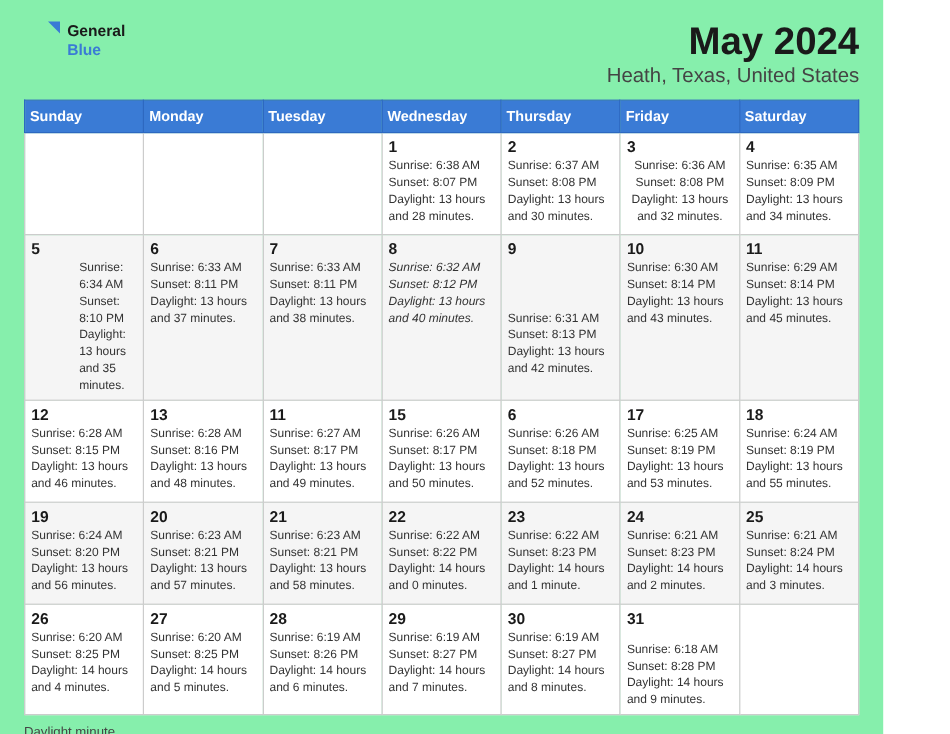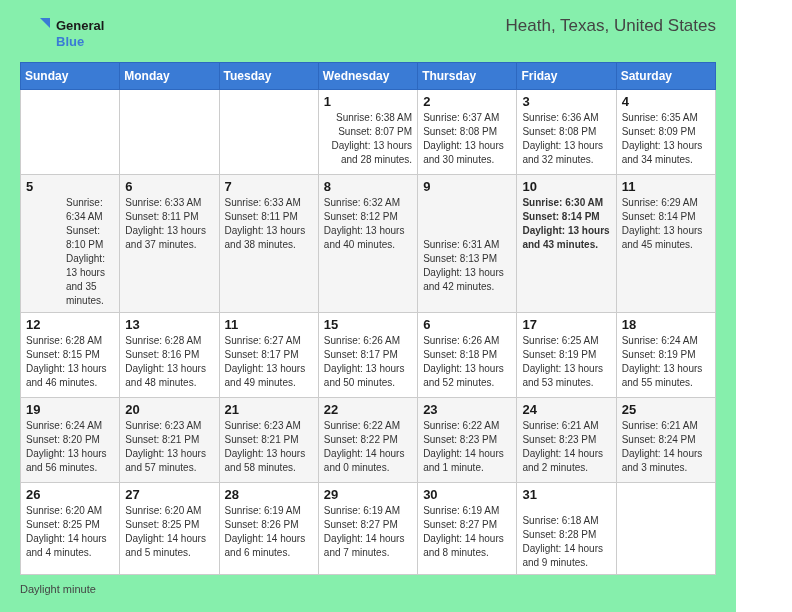--- a/index.html
+++ b/index.html
@@ -94,20 +94,21 @@
     <svg width="32" height="36" viewBox="0 0 32 36">
       <rect x="0" y="0" width="28" height="36" fill="none"></rect>
       <polygon points="20,2 30,2 30,12" fill="#3a7bd5"></polygon>
     </svg>
     <div style="line-height:1.2;">
       <div style="font-size:13px;font-weight:bold;color:#1a1a1a;">General</div>
       <div style="font-size:13px;font-weight:bold;color:#3a7bd5;">Blue</div>
     </div>
   </div>
     <div class="title-block">
+      <div class="main-title">May 2024</div>
       <div class="subtitle">Heath, Texas, United States</div>
     </div>
   </div>
 
   <table class="calendar-table">
     <thead>
       <tr>
 
       <th>Sunday</th>
           <th>Monday</th>
@@ -119,35 +120,35 @@
         </tr>
     </thead>
     <tbody id="calendar-body">
 
     <tr>
           <td class="empty-cell"></td>
           <td class="empty-cell"></td>
           <td class="empty-cell"></td>
           <td>
             <div class="day-number">1</div>
-            <div class="day-info" style="white-space: pre-line; text-align: right;">Sunrise: 6:38 AM
+            <div class="day-info" style="white-space: pre-line;">Sunrise: 6:38 AM
 Sunset: 8:07 PM
 Daylight: 13 hours
 and 28 minutes.</div>
           </td>
           <td>
             <div class="day-number">2</div>
             <div class="day-info" style="white-space: pre-line;">Sunrise: 6:37 AM
 Sunset: 8:08 PM
 Daylight: 13 hours
 and 30 minutes.</div>
           </td>
           <td>
             <div class="day-number">3</div>
-            <div class="day-info" style="white-space: pre-line;">Sunrise: 6:36 AM
+            <div class="day-info" style="white-space: pre-line; text-align: center;">Sunrise: 6:36 AM
 Sunset: 8:08 PM
 Daylight: 13 hours
 and 32 minutes.</div>
           </td>
           <td>
             <div class="day-number">4</div>
             <div class="day-info" style="white-space: pre-line;">Sunrise: 6:35 AM
 Sunset: 8:09 PM
 Daylight: 13 hours
 and 34 minutes.</div>
@@ -170,35 +171,35 @@
           </td>
           <td>
             <div class="day-number">7</div>
             <div class="day-info" style="white-space: pre-line;">Sunrise: 6:33 AM
 Sunset: 8:11 PM
 Daylight: 13 hours
 and 38 minutes.</div>
           </td>
           <td>
             <div class="day-number">8</div>
-            <div class="day-info" style="white-space: pre-line;">Sunrise: 6:32 AM
+            <div class="day-info" style="white-space: pre-line; font-style: italic;">Sunrise: 6:32 AM
 Sunset: 8:12 PM
 Daylight: 13 hours
 and 40 minutes.</div>
           </td>
           <td>
             <div class="day-number">9</div>
             <div class="day-info" style="white-space: pre-line; margin-top: 44px;">Sunrise: 6:31 AM
 Sunset: 8:13 PM
 Daylight: 13 hours
 and 42 minutes.</div>
           </td>
           <td>
             <div class="day-number">10</div>
-            <div class="day-info" style="white-space: pre-line; font-weight: bold;">Sunrise: 6:30 AM
+            <div class="day-info" style="white-space: pre-line;">Sunrise: 6:30 AM
 Sunset: 8:14 PM
 Daylight: 13 hours
 and 43 minutes.</div>
           </td>
           <td>
             <div class="day-number">11</div>
             <div class="day-info" style="white-space: pre-line;">Sunrise: 6:29 AM
 Sunset: 8:14 PM
 Daylight: 13 hours
 and 45 minutes.</div>

